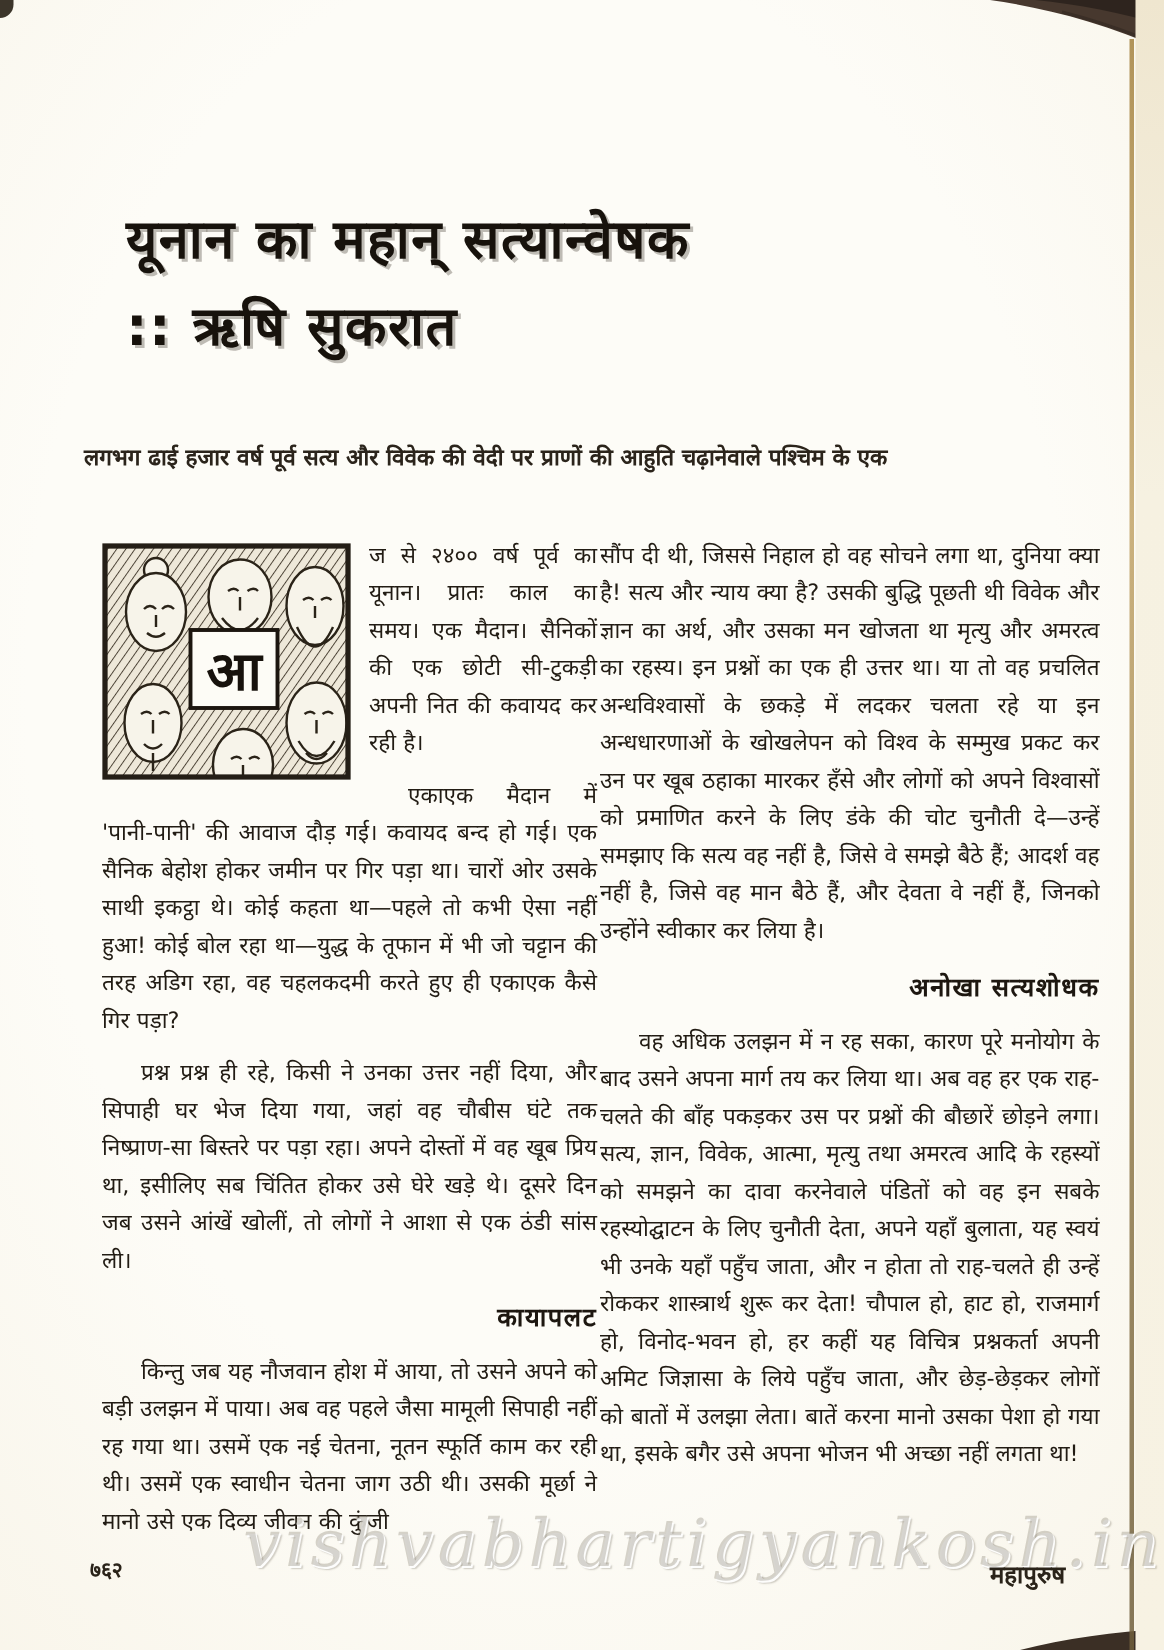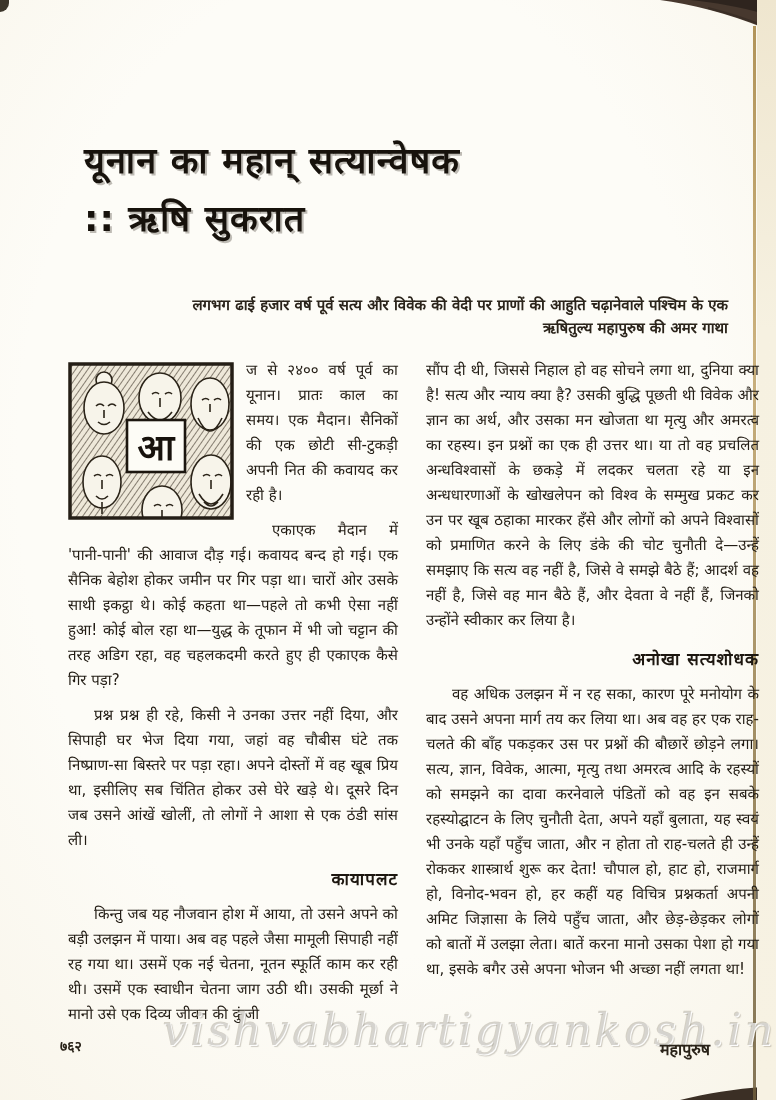--- a/index.html
+++ b/index.html
@@ -20,27 +20,27 @@
   .edge-strip{position:absolute;left:757px;top:0;width:19px;height:1100px;background:linear-gradient(180deg,#efe6cf,#f6f1e1 30%,#f7f2e3);}
   .edge-line{position:absolute;left:753px;top:26px;width:2.5px;height:1074px;background:linear-gradient(180deg,#a4823f,#c2a468 30%,#8d7748 70%,#6f5e3c);opacity:.85;}
 
   
   .title{position:absolute;left:84px;top:143px;width:560px;
     font-size:36px;font-weight:bold;letter-spacing:1px;color:#17120c;
     text-shadow:2px 2px 0 rgba(45,36,26,.30);line-height:1.0;}
   .title .t2{display:block;margin-top:22px;}
 
   
-  .subtitle{position:absolute;left:56px;top:294px;width:672px;text-align:right;
+  .subtitle{position:absolute;left:56px;top:294px;width:672px;text-align:left;
     font-size:15px;font-weight:bold;color:#2b241b;line-height:1.55;}
 
   
   .col{position:absolute;top:358px;font-size:15px;line-height:25px;text-align:justify;color:#221c14;}
   .col-left{left:68px;width:330px;}
-  .col-right{left:426px;width:333px;}
+  .col-right{left:400px;width:333px;}
   .col p{margin:0 0 10px 0;}
   .col p.indent{text-indent:26px;}
   .col h3{font-size:17px;font-weight:bold;text-align:right;letter-spacing:1px;margin:14px 0 10px 0;color:#1d1710;}
 
   
   .figure{float:left;width:166px;height:158px;margin:4px 12px 6px 0;}
 
   
   .pagenum{position:absolute;left:60px;top:1036px;font-size:14px;font-weight:bold;color:#2a2319;}
   .running-footer{position:absolute;left:660px;top:1038px;font-size:16px;font-weight:bold;color:#2a2319;}
@@ -67,21 +67,20 @@
   <div class="edge-strip"></div>
   <div class="edge-line"></div>
 
   <div class="title">
     <span class="t1">यूनान का महान् सत्यान्वेषक</span>
     <span class="t2">:: ऋषि सुकरात</span>
   </div>
 
   <div class="subtitle">
     <div>लगभग ढाई हजार वर्ष पूर्व सत्य और विवेक की वेदी पर प्राणों की आहुति चढ़ानेवाले पश्चिम के एक</div>
-    <div>ऋषितुल्य महापुरुष की अमर गाथा</div>
   </div>
 
   <div class="col col-left">
     <div class="figure">
       <svg width="166" height="158" viewBox="0 0 166 158">
         <defs>
           <pattern id="hatch" width="5" height="5" patternUnits="userSpaceOnUse" patternTransform="rotate(35)">
             <rect width="5" height="5" fill="#eee8d9"></rect>
             <line x1="0" y1="0" x2="0" y2="5" stroke="#4c4336" stroke-width="1.3"></line>
           </pattern>

